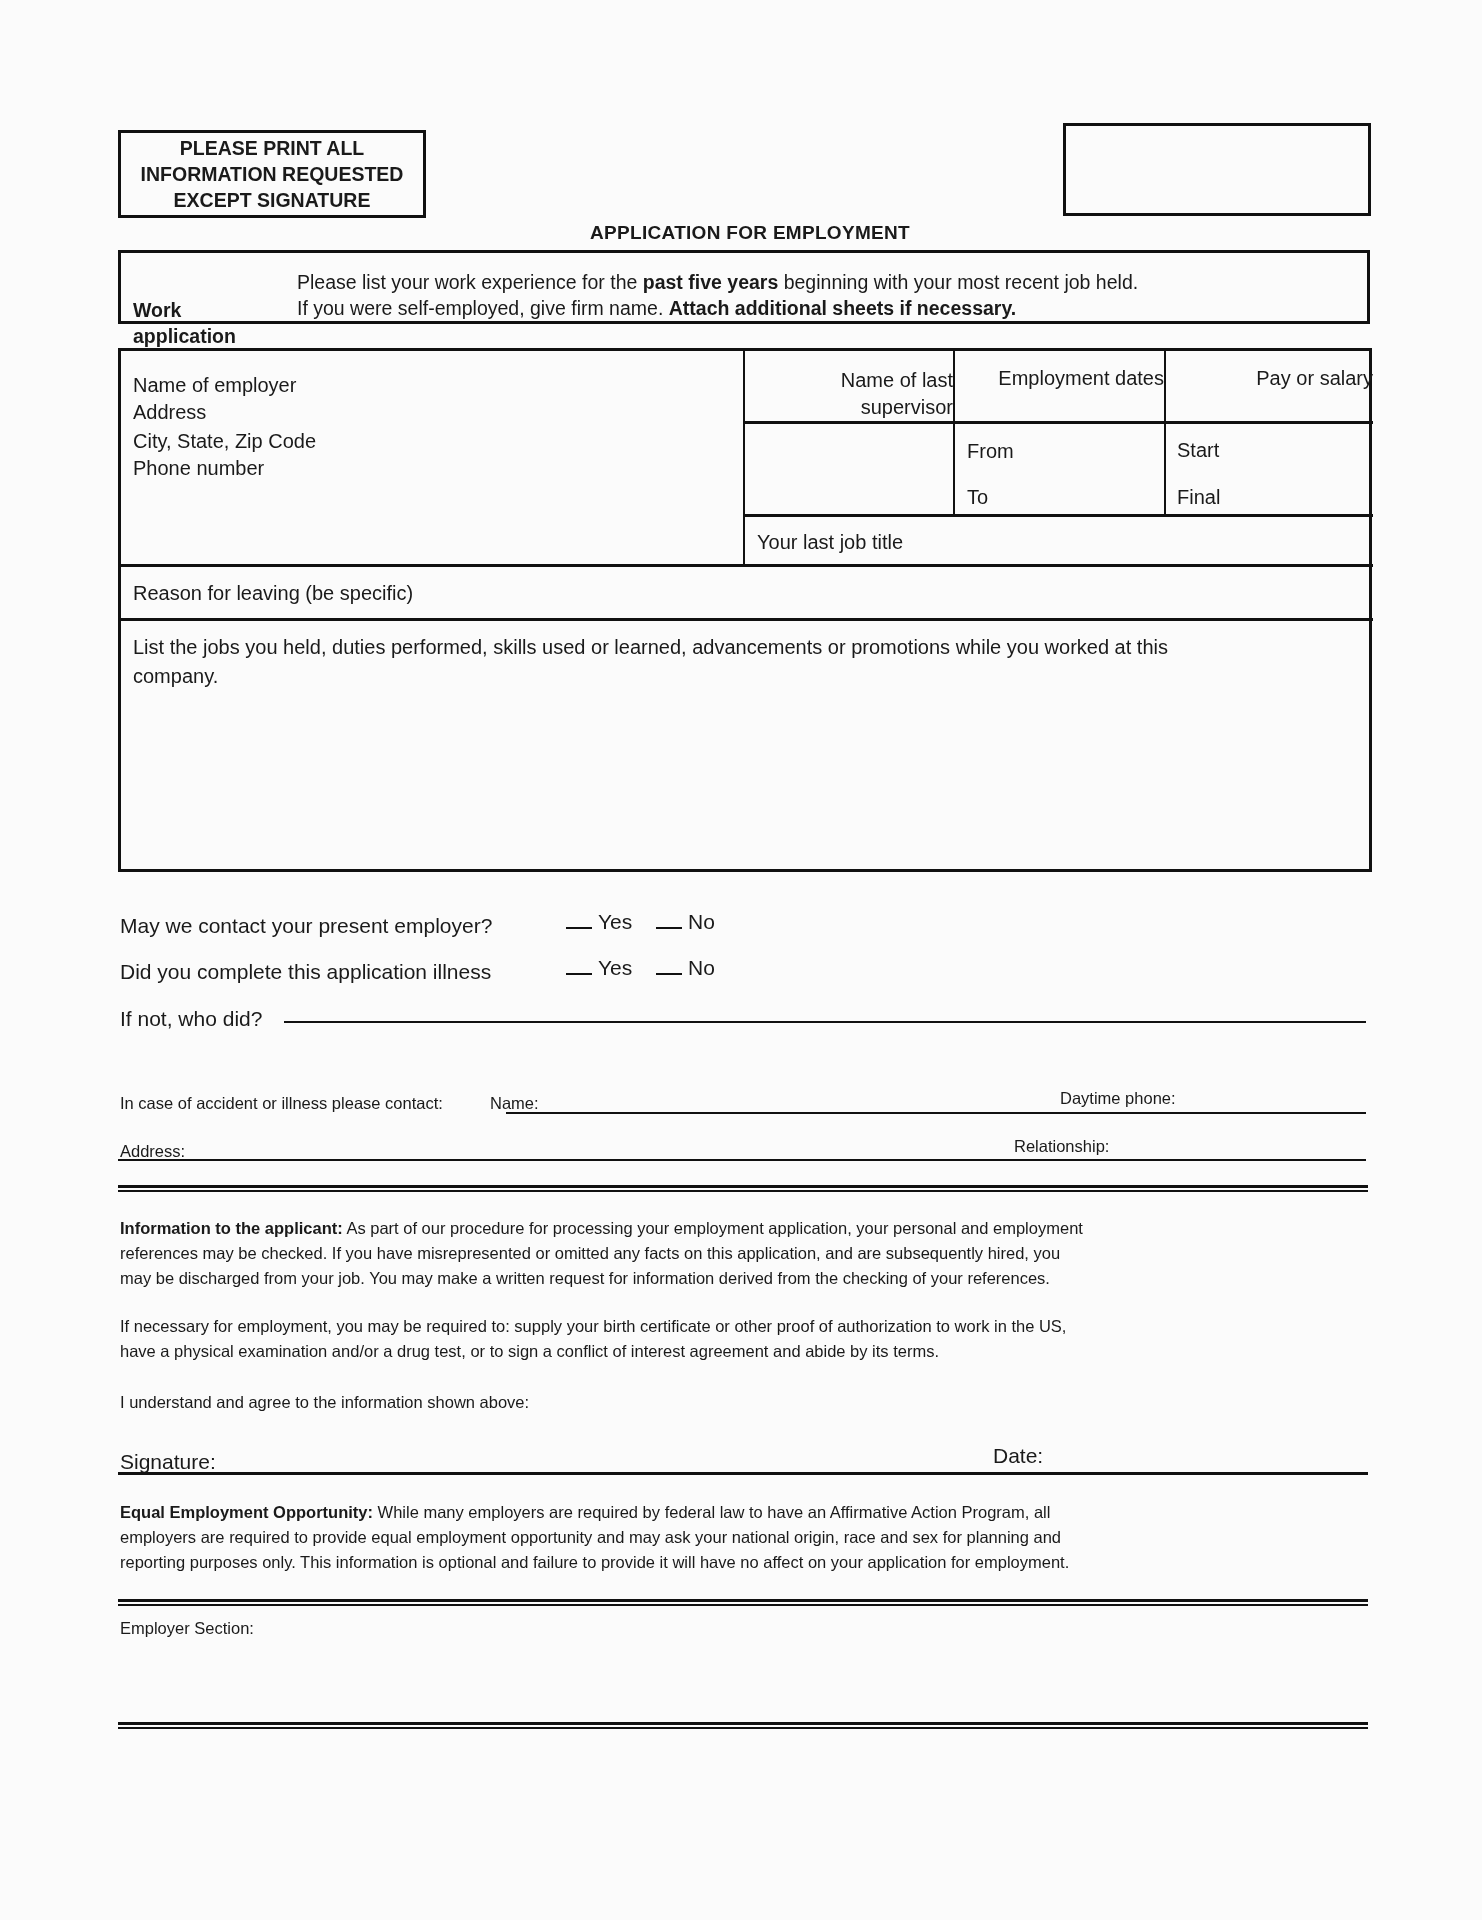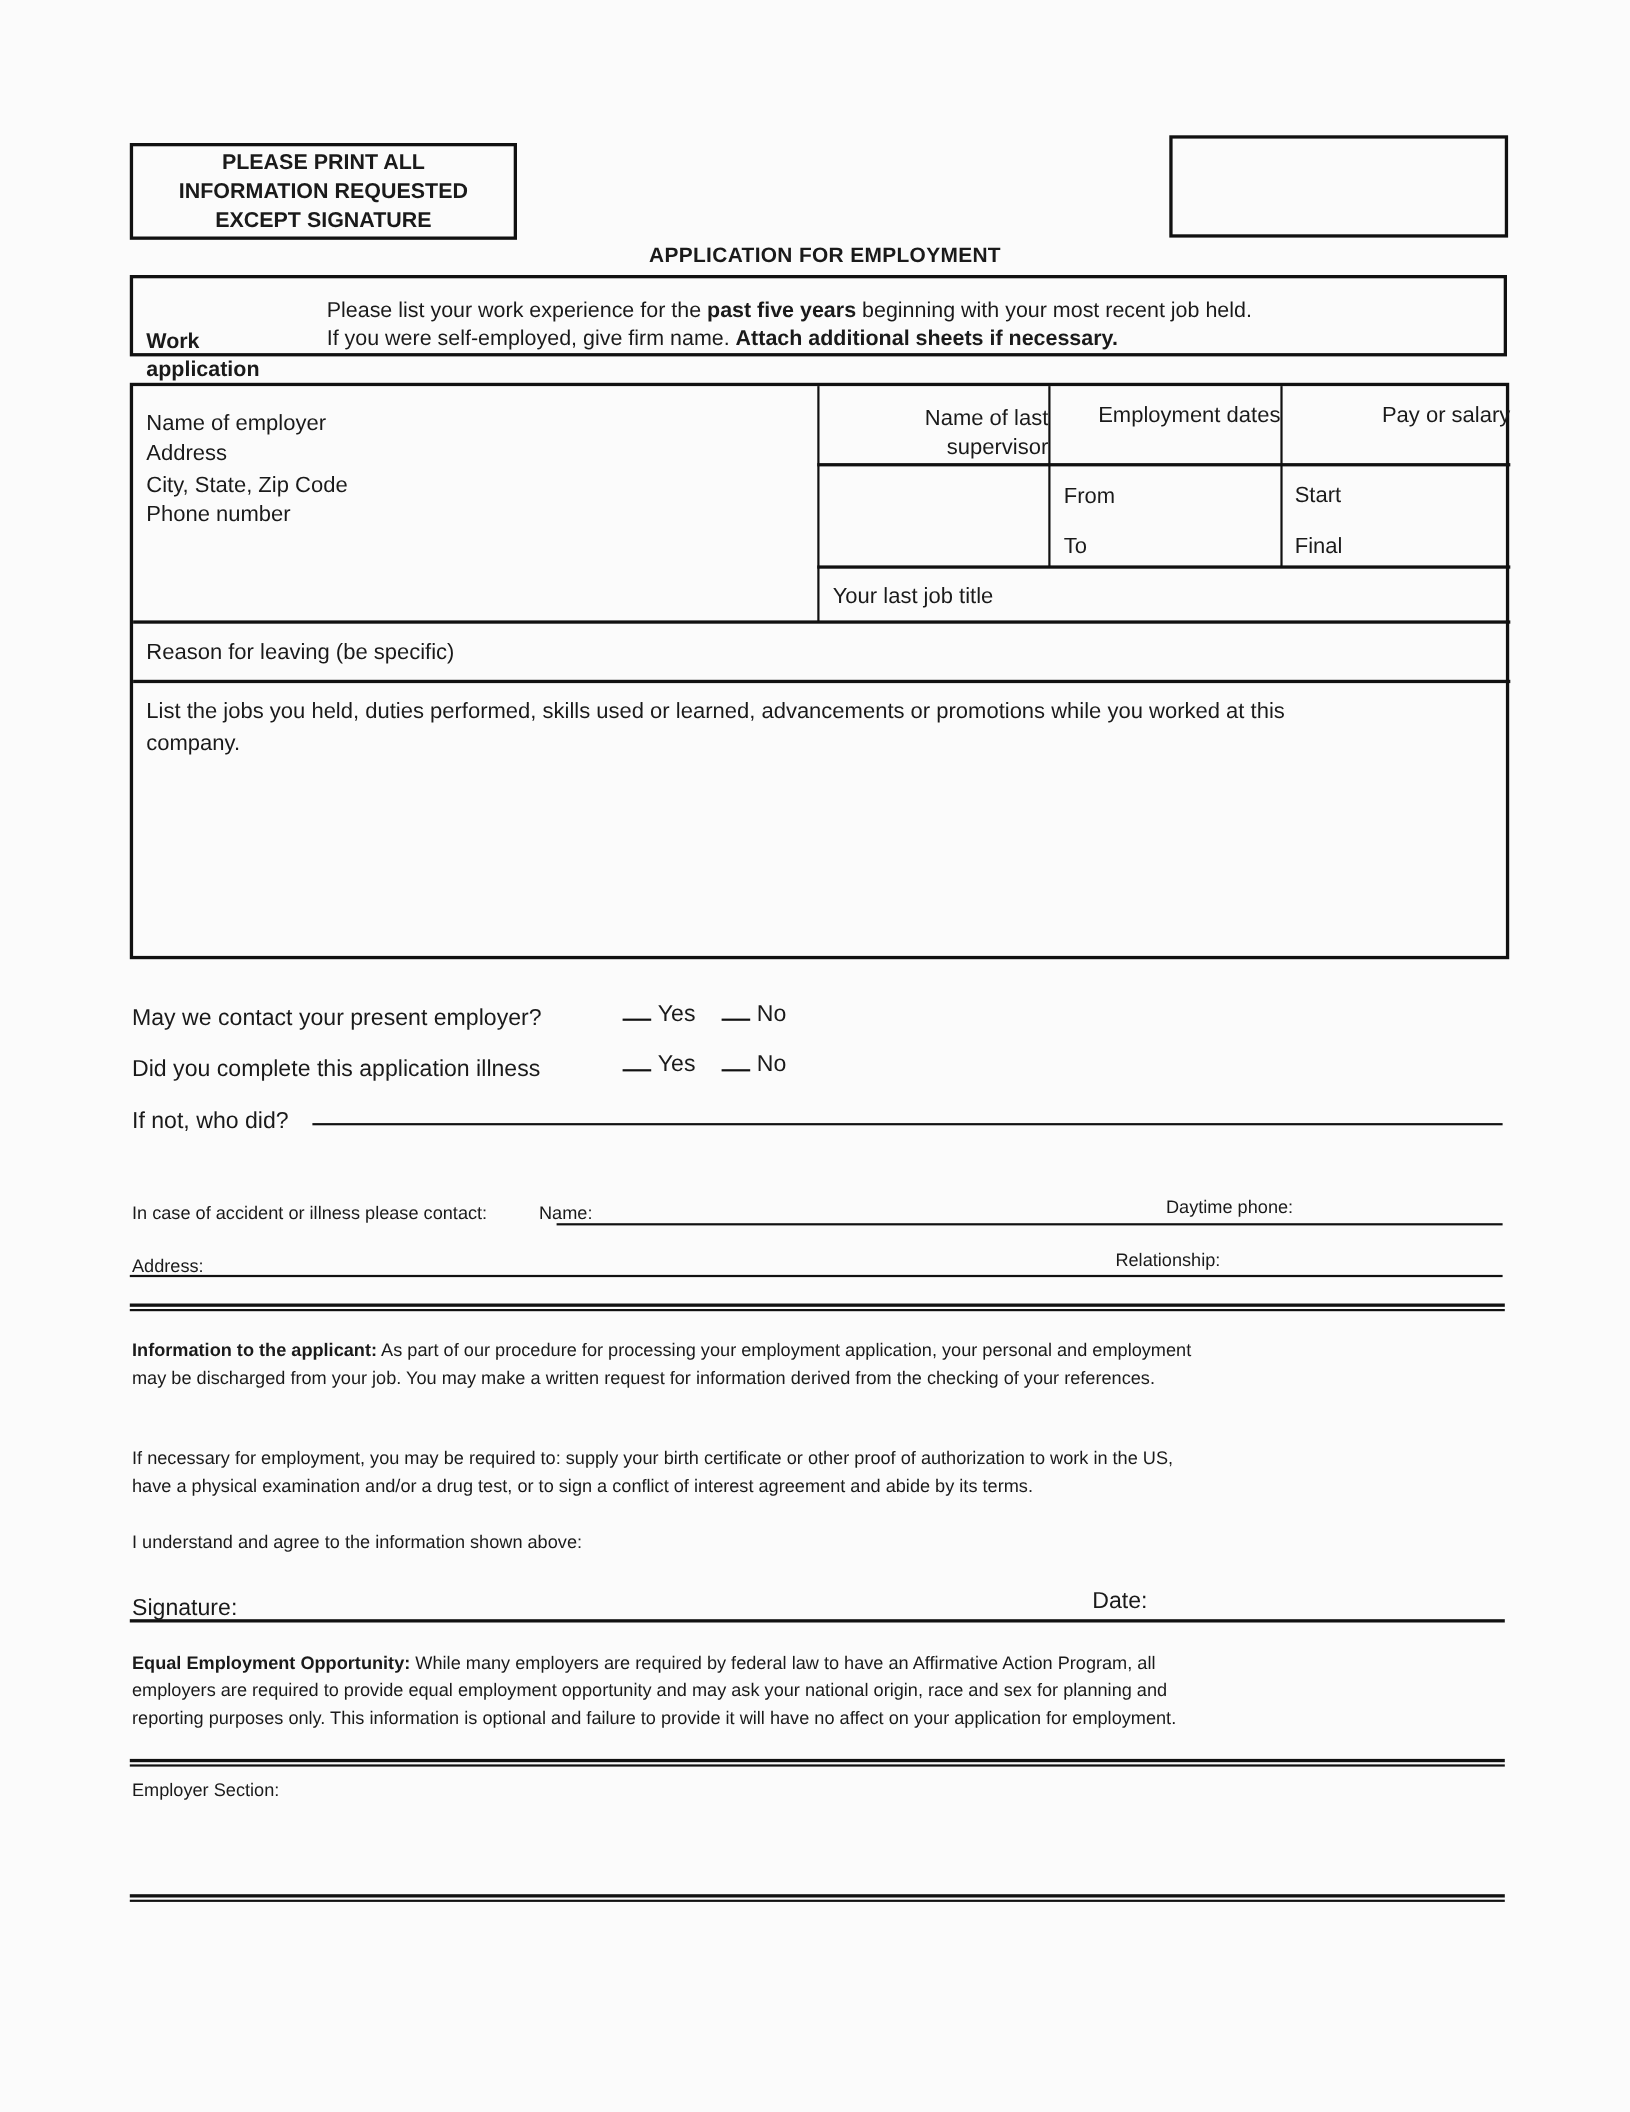--- a/index.html
+++ b/index.html
@@ -3,21 +3,21 @@
 <meta charset="utf-8">
 <style>
   html, body { margin: 0; padding: 0; }
   body {
     width: 1482px; height: 1920px; background: #fbfbfb;
     font-family: "Liberation Sans", sans-serif; color: #1a1a1a;
     position: relative; overflow: hidden;
   }
   .abs { position: absolute; }
   .notice-box {
-    left: 118px; top: 130px; width: 352px; height: 88px;
+    left: 118px; top: 130px; width: 308px; height: 88px;
     border: 3px solid #111; box-sizing: border-box;
     display: flex; flex-direction: column; align-items: center; justify-content: center;
     font-weight: bold; font-size: 19.5px; line-height: 26px; text-align: center;
   }
   .stamp-box {
     left: 1063px; top: 123px; width: 308px; height: 93px;
     border: 3px solid #111; box-sizing: border-box;
   }
   .title {
     left: 540px; top: 222px; width: 420px; text-align: center;
@@ -135,20 +135,21 @@
 <div class="abs" style="left:120px; top:1142px; font-size:16.5px;">Address:</div>
 <div class="line" style="left:118px; width:1248px; top:1159px;"></div>
 <input class="fieldline" style="left: 200px; top: 1134px; width: 840px;">
 <div class="abs" style="left:1014px; top:1137px; font-size:16.5px;">Relationship:</div>
 <input class="fieldline" style="left: 1186px; top: 1133px; width: 178px;">
 
 <div class="dline" style="left:118px; width:1250px; top:1185px;"></div>
 
 <div class="abs small" style="left:120px; top:1216px; width:1240px;">
   <div><b>Information to the applicant:</b><span> As part of our procedure for processing your employment application, your personal and employment</span></div>
+  <div>references may be checked. If you have misrepresented or omitted any facts on this application, and are subsequently hired, you</div>
   <div>may be discharged from your job. You may make a written request for information derived from the checking of your references.</div>
 </div>
 
 <div class="abs small" style="left:120px; top:1314px; width:1240px;">
   <div>If necessary for employment, you may be required to: supply your birth certificate or other proof of authorization to work in the US,</div>
   <div>have a physical examination and/or a drug test, or to sign a conflict of interest agreement and abide by its terms.</div>
 </div>
 
 <div class="abs small" style="left:120px; top:1390px;">I understand and agree to the information shown above:</div>
 

